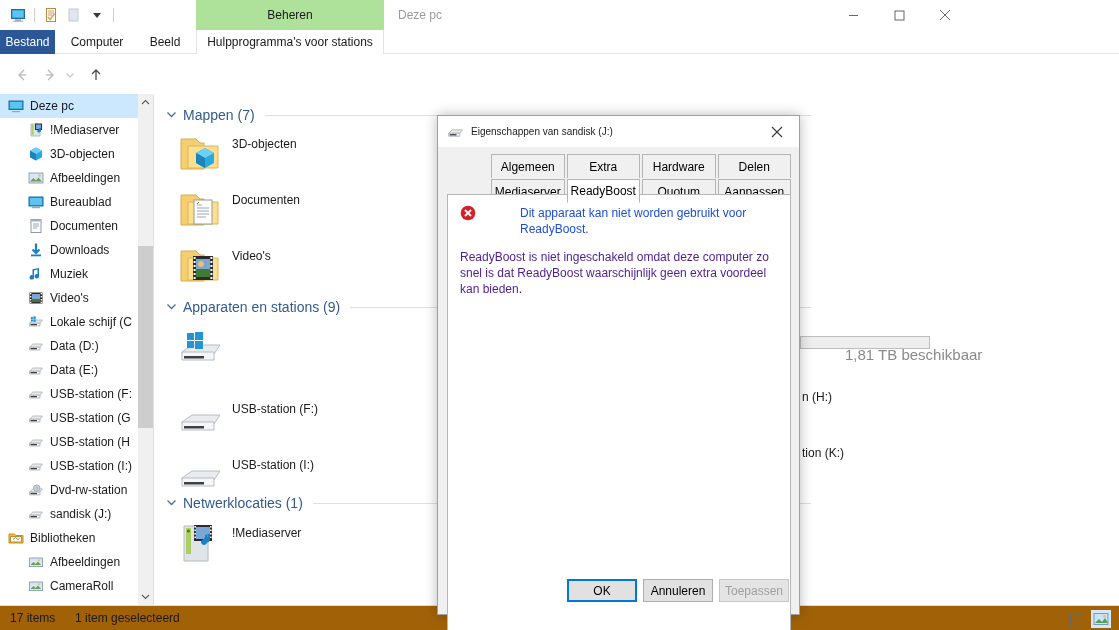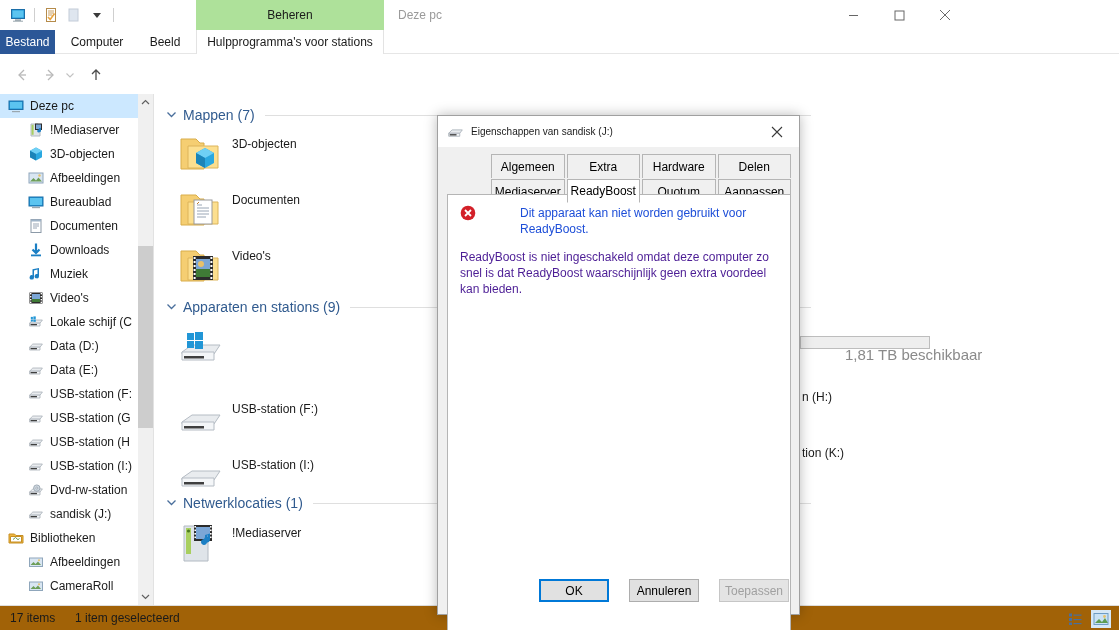--- a/index.html
+++ b/index.html
@@ -103,21 +103,21 @@
   .dtab:last-child{margin-right:0;}
   .dtab.active{background:#fff;border-bottom:1px solid #fff;position:relative;z-index:3;}
   .tabpanel{position:absolute;left:9px;top:47px;width:344px;height:480px;background:#fff;border:1px solid #b5b5b5;box-sizing:border-box;}
   .rb-top{display:flex;padding:14px 12px 0 12px;}
   .rb-top .clockico{width:36px;flex:0 0 36px;}
   .rb-top .rbtext{margin-left:8px;font-size:12px;color:#000;line-height:16px;}
   .rb-err{display:flex;align-items:flex-start;padding:10px 12px 0 12px;}
   .rb-err .eico{width:16px;height:16px;flex:0 0 16px;margin-right:8px;}
   .rb-err .etxt{font-size:12px;color:#1d4ed8;line-height:16px;margin-left:36px;}
   .rb-note{padding:12px 12px 0 12px;font-size:12px;color:#4c1d95;line-height:16px;}
-  .dlg-btns{position:absolute;right:10px;bottom:12px;display:flex;gap:20px;}
+  .dlg-btns{position:absolute;right:10px;bottom:12px;display:flex;gap:6px;}
   .dbtn{width:70px;height:23px;font-size:12px;display:flex;align-items:center;justify-content:center;
         background:#e1e1e1;border:1px solid #adadad;box-sizing:border-box;color:#000;}
   .dbtn.primary{border:2px solid #0078d7;background:#e1e1e1;}
   .dbtn.disabled{color:#a0a0a0;background:#e4e4e4;border-color:#c6c6c6;}
 </style>
 </head>
 <body>
 
 <div class="titlebar">
   <div class="qat">

